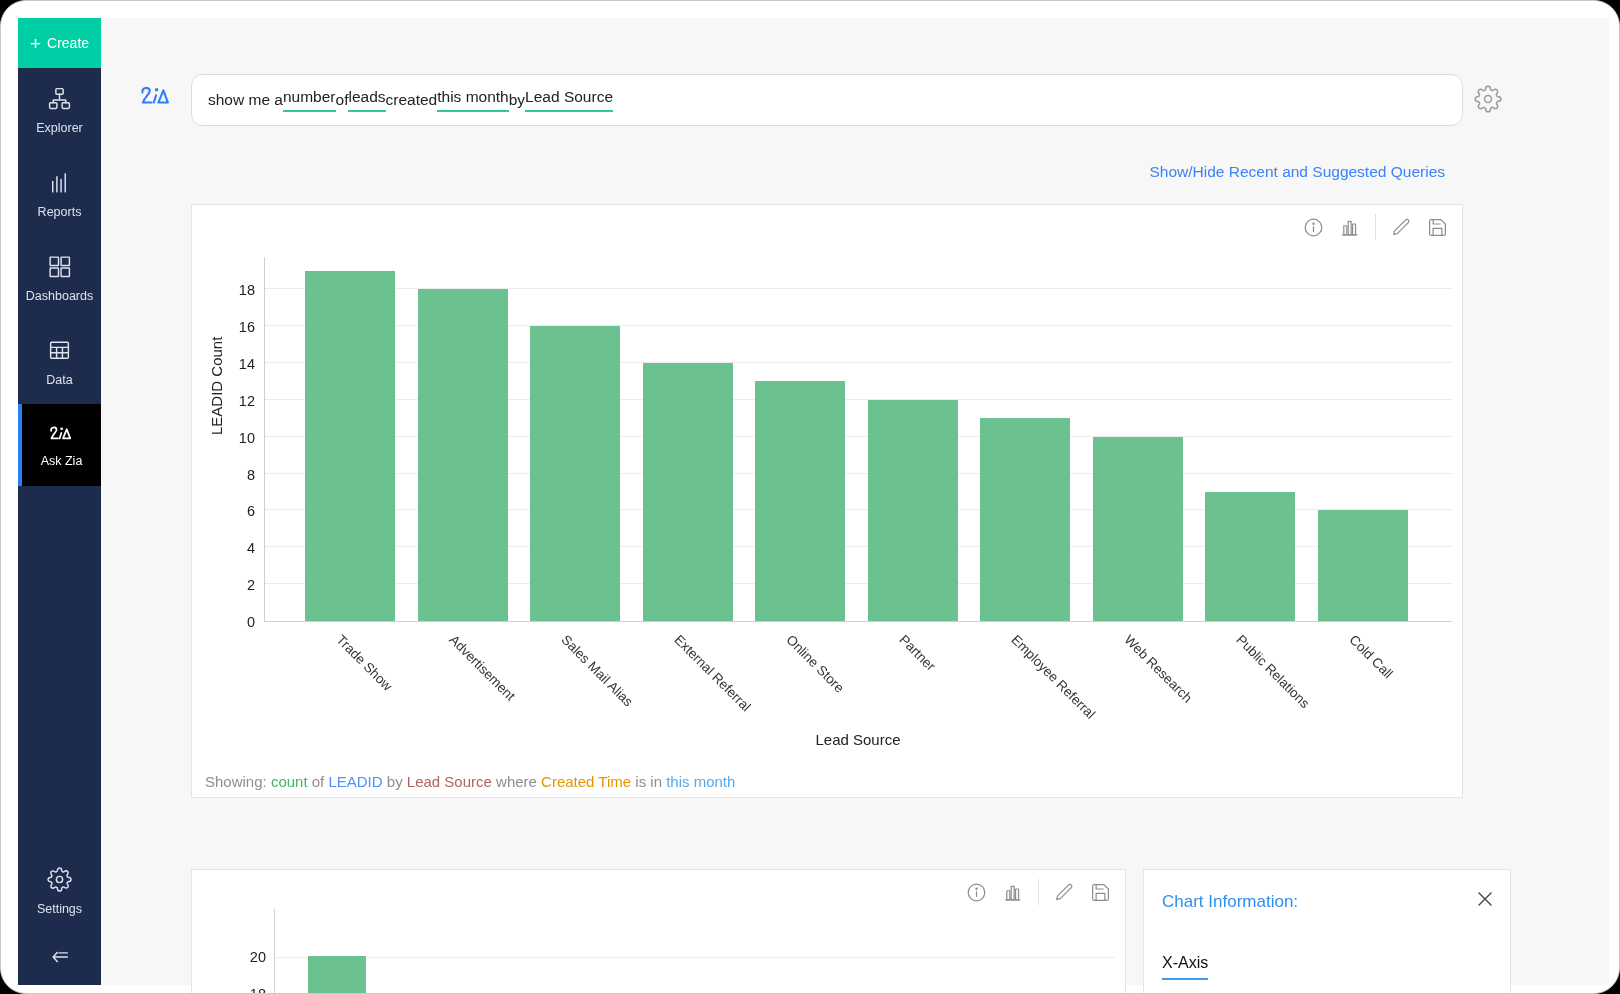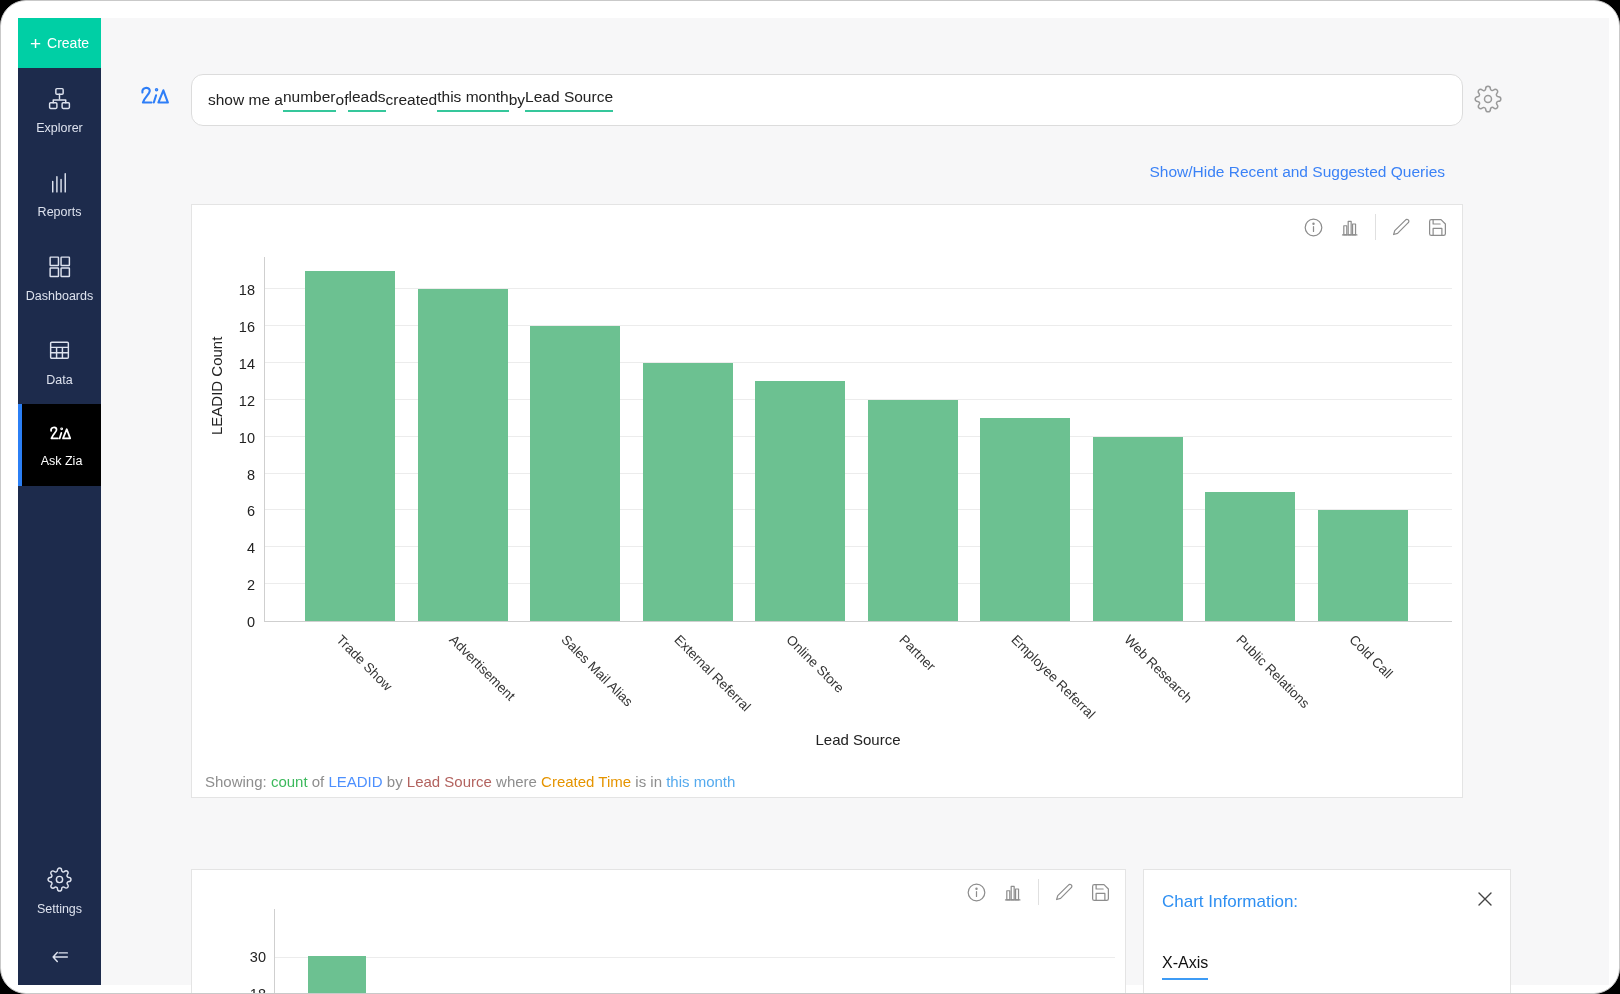--- a/index.html
+++ b/index.html
@@ -292,21 +292,21 @@
               <path d="M19 21H5a2 2 0 0 1-2-2V5a2 2 0 0 1 2-2h11l5 5v11a2 2 0 0 1-2 2z"></path>
               <path d="M17 21v-8H7v8M7 3v5h8"></path>
             </svg>
         </span>
       </div>
       <div class="mini-plot">
         <div class="mini-grid-20"></div>
 
         <div class="mini-bar"></div>
       </div>
-      <div class="mini-tick-20" style="position:absolute;left:44px;top:79px;width:30px;text-align:right;font-size:14.5px;color:#222;">30</div>
+      <div class="mini-tick-20" style="position:absolute;left:44px;top:79px;width:30px;text-align:right;font-size:14.5px;color:#222;">20</div>
       <div class="mini-tick-18" style="position:absolute;left:44px;top:116px;width:30px;text-align:right;font-size:14.5px;color:#222;">18</div>
     </section>
 
     <section class="card info-card">
       <div class="info-title">Chart Information:</div>
       <div class="info-close">
         <svg viewBox="0 0 18 18">
             <path d="M3 3l12 12M15 3 3 15"></path>
           </svg>
       </div>

